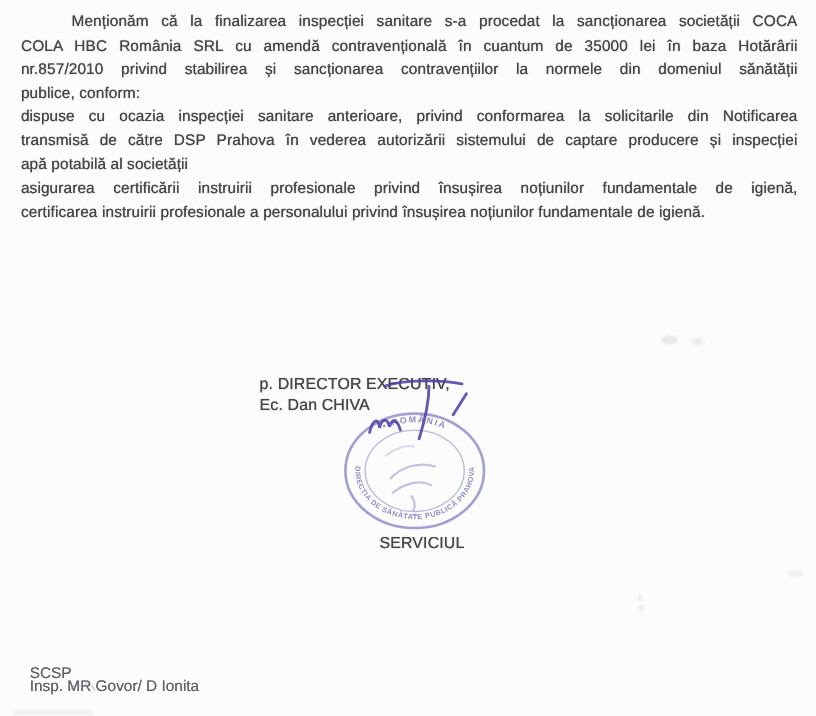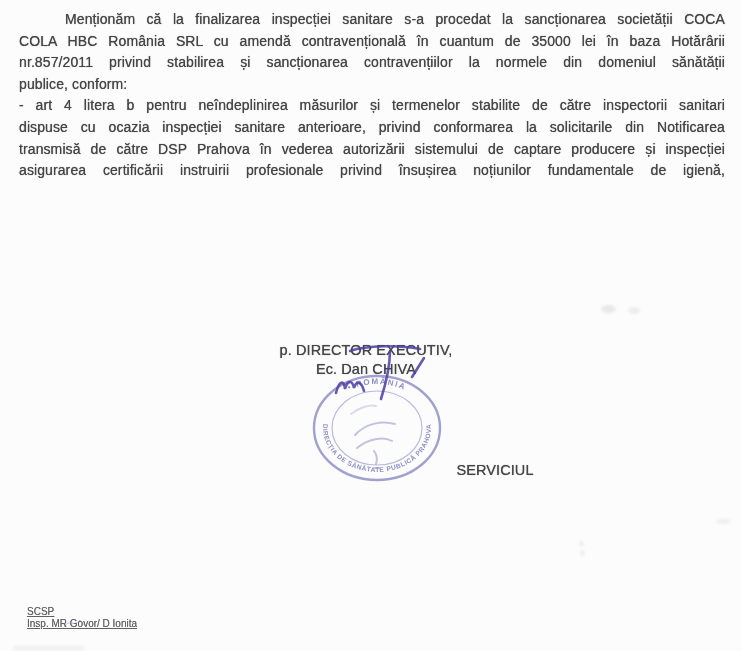--- a/index.html
+++ b/index.html
@@ -17,56 +17,56 @@
   }
   #body-text{
     position:absolute;left:19px;top:9px;width:706px;
     font-size:14px;line-height:21.6px;
   }
   .bline{width:706px;white-space:normal;}
   .jline{text-align:justify;text-align-last:justify;}
   .indent{text-indent:46px;}
   #sig-block{
     position:absolute;left:236px;top:341px;width:260px;
-    text-align:center;font-size:14.5px;line-height:19px;
+    text-align:left;font-size:14.5px;line-height:19px;
   }
   #service-block{
-    position:absolute;left:345px;top:462px;width:300px;
-    text-align:center;font-size:14.5px;line-height:17.5px;
+    position:absolute;left:345px;top:486px;width:300px;
+    text-align:left;font-size:14.5px;line-height:17.5px;
   }
   #footer-block{
     position:absolute;left:27px;top:606px;
-    font-size:10px;line-height:11.5px;color:#616161;
+    font-size:14px;line-height:11.5px;color:#616161;
     text-shadow:0 0 0.5px rgba(90,90,90,0.7);
-    text-decoration:underline;
   }
   #stamp-svg{position:absolute;left:255px;top:338px;width:250px;height:170px;}
   #govor-squiggle{position:absolute;left:60px;top:615px;width:34px;height:16px;}
   .artifact{position:absolute;background:#b5b5b5;filter:blur(1.6px);border-radius:50%;}
   #art-smudge-1{left:601px;top:305px;width:15px;height:8px;opacity:.28;}
   #art-smudge-2{left:628px;top:307px;width:12px;height:7px;opacity:.22;}
   #art-dot-1{left:580px;top:541px;width:3px;height:5px;opacity:.35;}
   #art-dot-2{left:581px;top:550px;width:3px;height:6px;opacity:.3;}
   #art-dash-1{left:716px;top:519px;width:15px;height:5px;opacity:.2;}
   #art-smear-bottom{left:13px;top:646px;width:72px;height:4px;opacity:.18;border-radius:2px;}
 </style>
 </head>
 <body>
 
 <div id="page">
 
   <div id="body-text" class="scan">
     <div class="bline jline indent">Menționăm că la finalizarea inspecției sanitare s-a procedat la sancționarea societății COCA</div>
     <div class="bline jline">COLA HBC România SRL cu amendă contravențională în cuantum de 35000 lei în baza Hotărârii</div>
-    <div class="bline jline">nr.857/2011 privind stabilirea și sancționarea contravențiilor la normele din domeniul sănătății</div>
+    <div class="bline jline">nr.857/2010 privind stabilirea și sancționarea contravențiilor la normele din domeniul sănătății</div>
     <div class="bline">publice, conform:</div>
-    <div class="bline jline">- art 4 litera b pentru neîndeplinirea măsurilor și termenelor stabilite de către inspectorii sanitari</div>
     <div class="bline jline">dispuse cu ocazia inspecției sanitare anterioare, privind conformarea la solicitarile din Notificarea</div>
     <div class="bline jline">transmisă de către DSP Prahova în vederea autorizării sistemului de captare producere și inspecției</div>
+    <div class="bline">apă potabilă al societății</div>
     <div class="bline jline">asigurarea certificării instruirii profesionale privind însușirea noțiunilor fundamentale de igienă,</div>
+    <div class="bline">certificarea instruirii profesionale a personalului privind însușirea noțiunilor fundamentale de igienă.</div>
   </div>
 
   <div id="sig-block" class="scan">
     <div>p. DIRECTOR EXECUTIV,</div>
     <div>Ec. Dan CHIVA</div>
   </div>
 
   <svg id="stamp-svg" viewBox="0 0 250 170">
     <defs>
       <filter id="soft" x="-20%" y="-20%" width="140%" height="140%">

